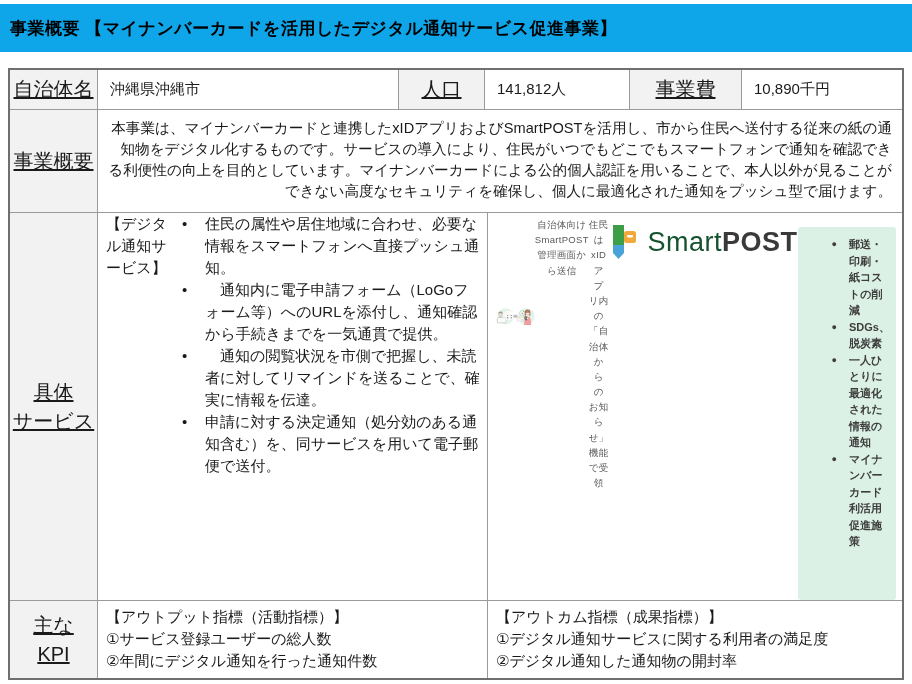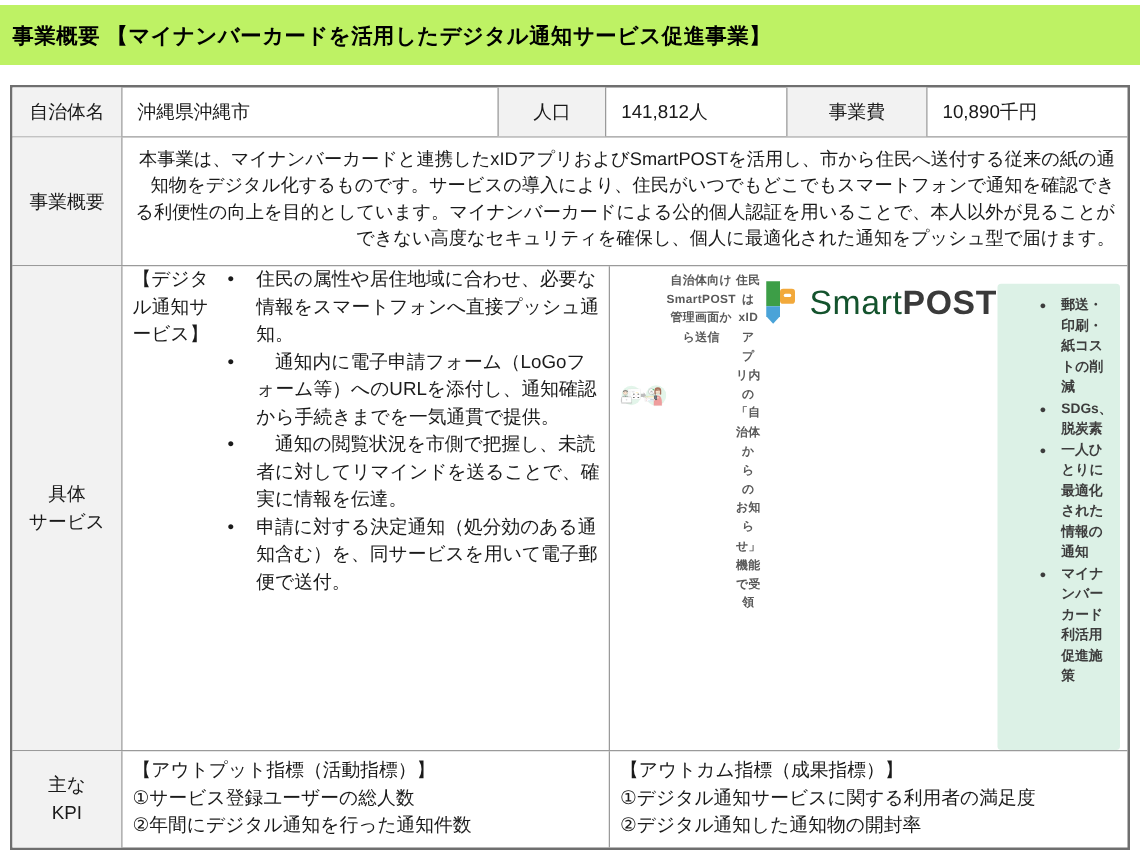--- a/index.html
+++ b/index.html
@@ -3,57 +3,57 @@
 <meta charset="utf-8">
 <style>
   html,body{margin:0;padding:0;}
   body{
     width:912px;height:684px;overflow:hidden;background:#ffffff;
     font-family:"Liberation Sans","DejaVu Sans",sans-serif;color:#1a1a1a;
     -webkit-font-smoothing:antialiased;
   }
   
   .titlebar{
-    margin-top:4px;height:48px;background:#bef264;
+    margin-top:4px;height:48px;background:#0ea5e9;
     display:flex;align-items:center;padding-left:10px;box-sizing:border-box;
   }
   .titlebar span{font-size:17px;font-weight:bold;color:#000;letter-spacing:.5px;}
   
   .tbl{
     margin:16px 8px 0 8px;width:896px;box-sizing:border-box;
     border:2px solid #6f6f6f;background:#fff;
   }
   .row{display:grid;box-sizing:border-box;}
   .row + .row{border-top:1px solid #9a9a9a;}
   .cell{box-sizing:border-box;min-width:0;overflow:hidden;}
   .cell + .cell{border-left:1px solid #9a9a9a;}
   .th{
     background:#f2f2f2;display:flex;align-items:center;justify-content:center;
-    font-size:15px;color:#1a1a1a;text-align:center;
+    font-size:20px;color:#1a1a1a;text-align:center;text-decoration:underline;
   }
   .pre{white-space:pre-line;line-height:1.45;}
   .row1{grid-template-columns:87px 301px 86px 145px 112px 1fr;height:39px;}
   .row2{grid-template-columns:87px 1fr;height:103px;}
   .row3{grid-template-columns:87px 390px 1fr;height:388px;}
   .row4{grid-template-columns:87px 390px 1fr;height:78px;}
   .val{display:flex;align-items:center;padding-left:12px;font-size:15px;}
   
   .ovw{padding:8px 10px 0 8px;font-size:14.6px;line-height:21px;text-align:right;}
   
   .svc{display:flex;flex-direction:row;justify-content:center;padding:0 6px 0 8px;font-size:15px;line-height:22px;}
   .svc-head{margin-bottom:0px;}
   .svc ul{list-style:none;margin:0;padding:0;}
   .svc li{display:flex;}
   .svc .mk{width:30px;flex:0 0 30px;padding-left:7px;box-sizing:border-box;}
   .svc .tx{flex:1;}
   
   .fig{display:flex;flex-direction:row;padding:4px 6px 0 6px;}
   .illu{width:100%;height:196px;display:block;}
   .caps{display:flex;margin-top:0px;}
-  .caps div{flex:1;text-align:center;font-size:9.5px;font-weight:bold;color:#595959;white-space:pre-line;line-height:1.6;letter-spacing:.3px;}
+  .caps div{flex:1;text-align:center;font-size:9.5px;font-weight:normal;color:#595959;white-space:pre-line;line-height:1.6;letter-spacing:.3px;}
   .logo{display:flex;align-items:center;justify-content:center;gap:9px;margin-top:7px;height:36px;}
   .logo .smart{font-size:27px;color:#14532d;font-weight:400;letter-spacing:.5px;}
   .logo .post{font-size:27px;color:#3a3a3a;font-weight:700;letter-spacing:.5px;}
   .benefits{
     background:#dcf1e6;border-radius:3px;width:316px;margin:10px auto 0 auto;
     padding:9px 6px 9px 34px;box-sizing:border-box;
   }
   .benefits .b{display:flex;gap:12px;font-size:11px;font-weight:bold;color:#3d3d3d;line-height:16.5px;}
   .benefits .bm{font-size:9px;line-height:16.5px;}
   

